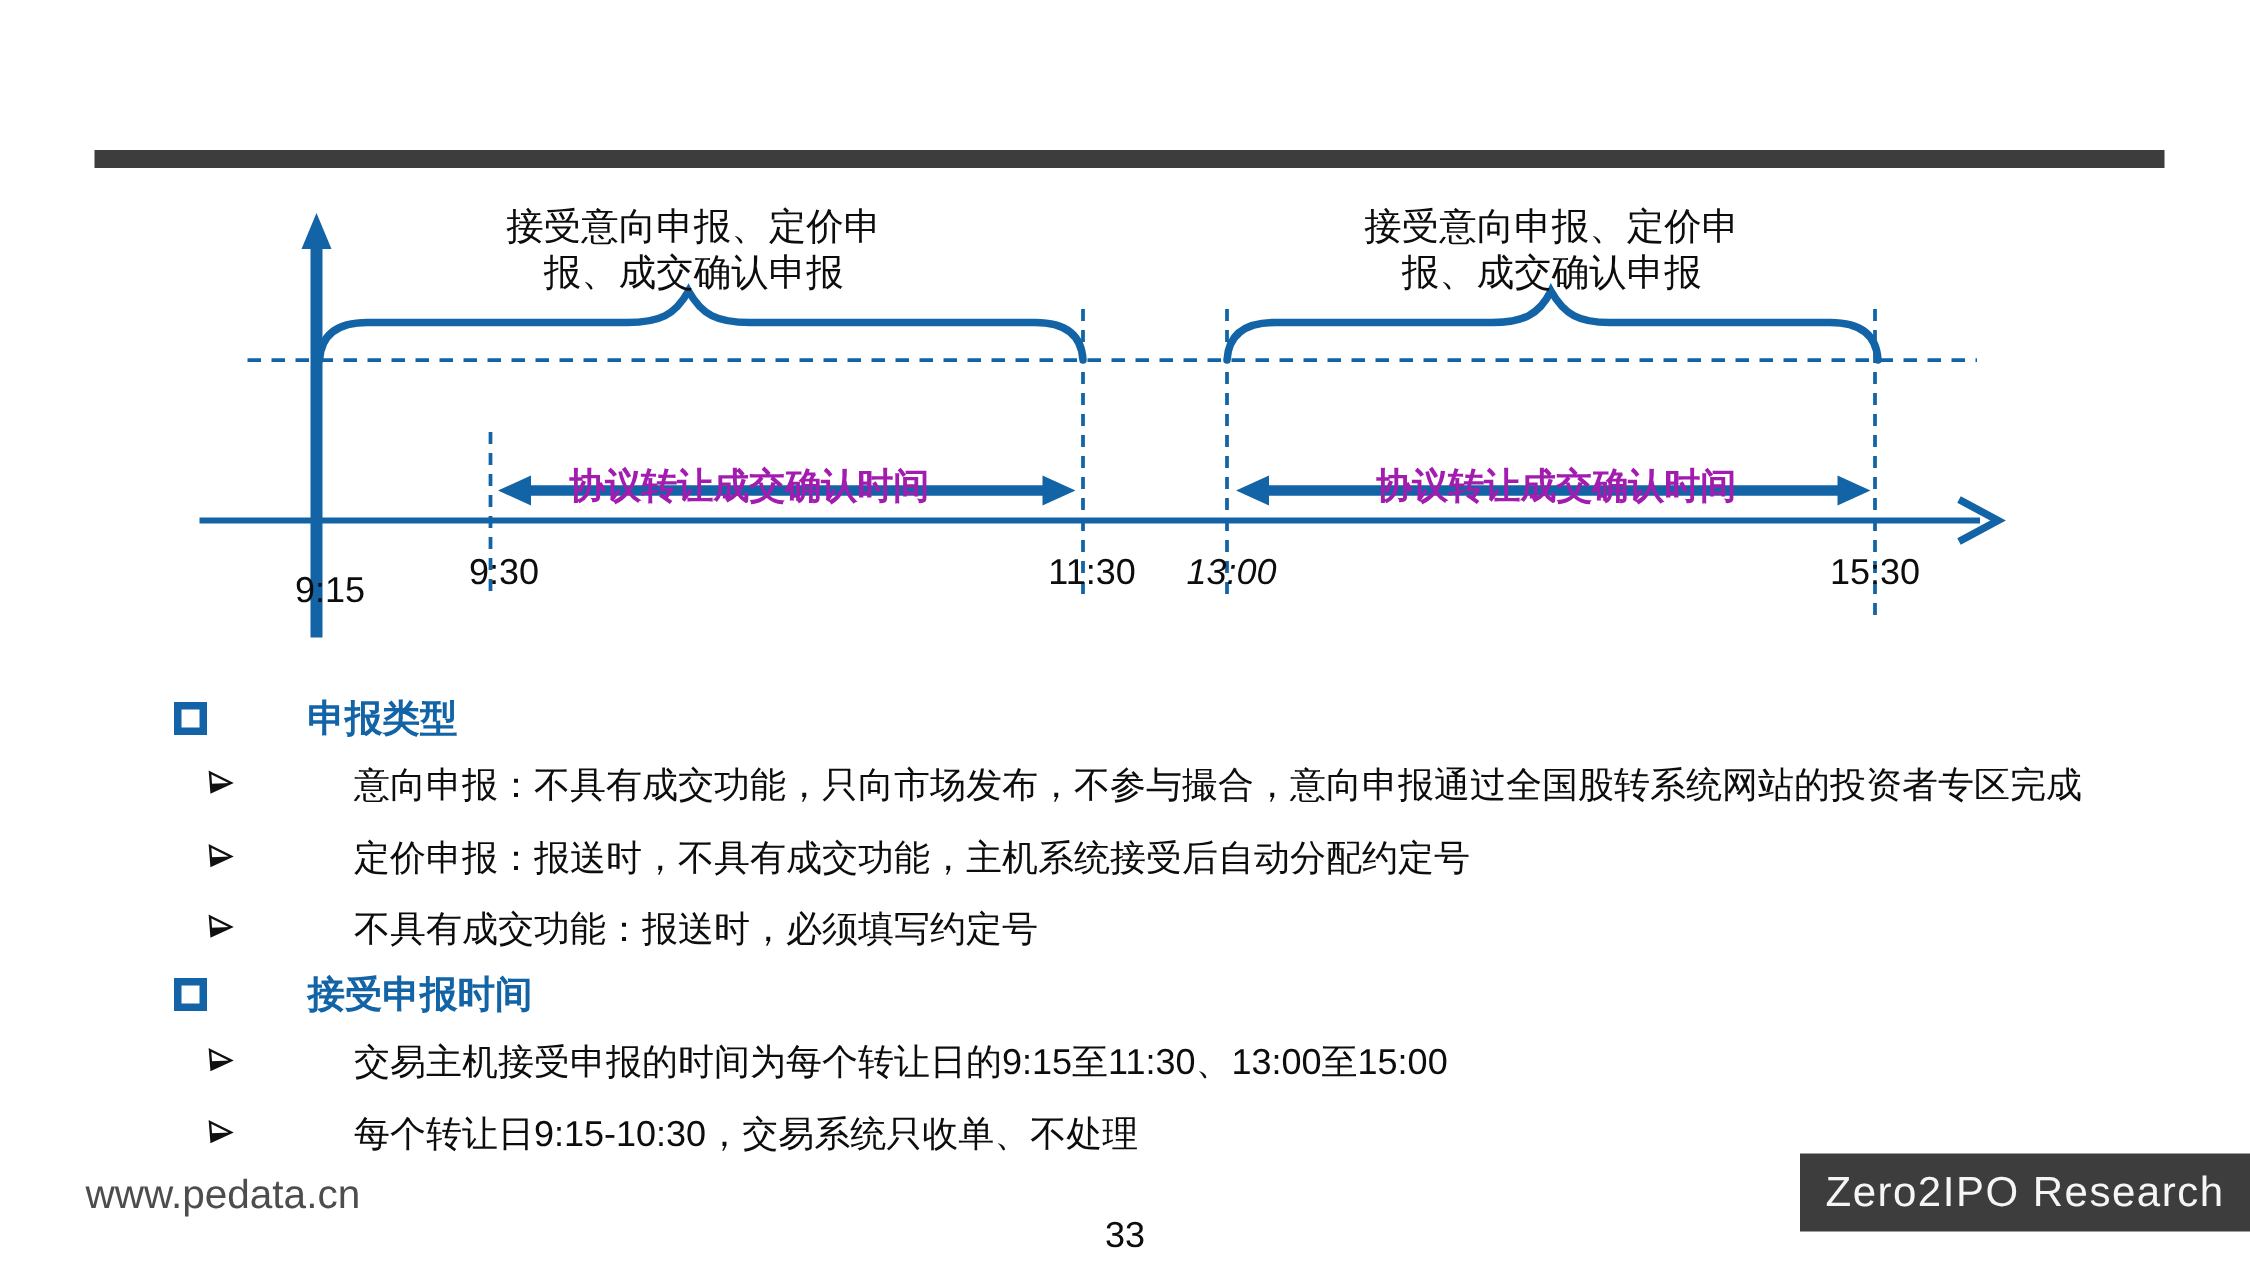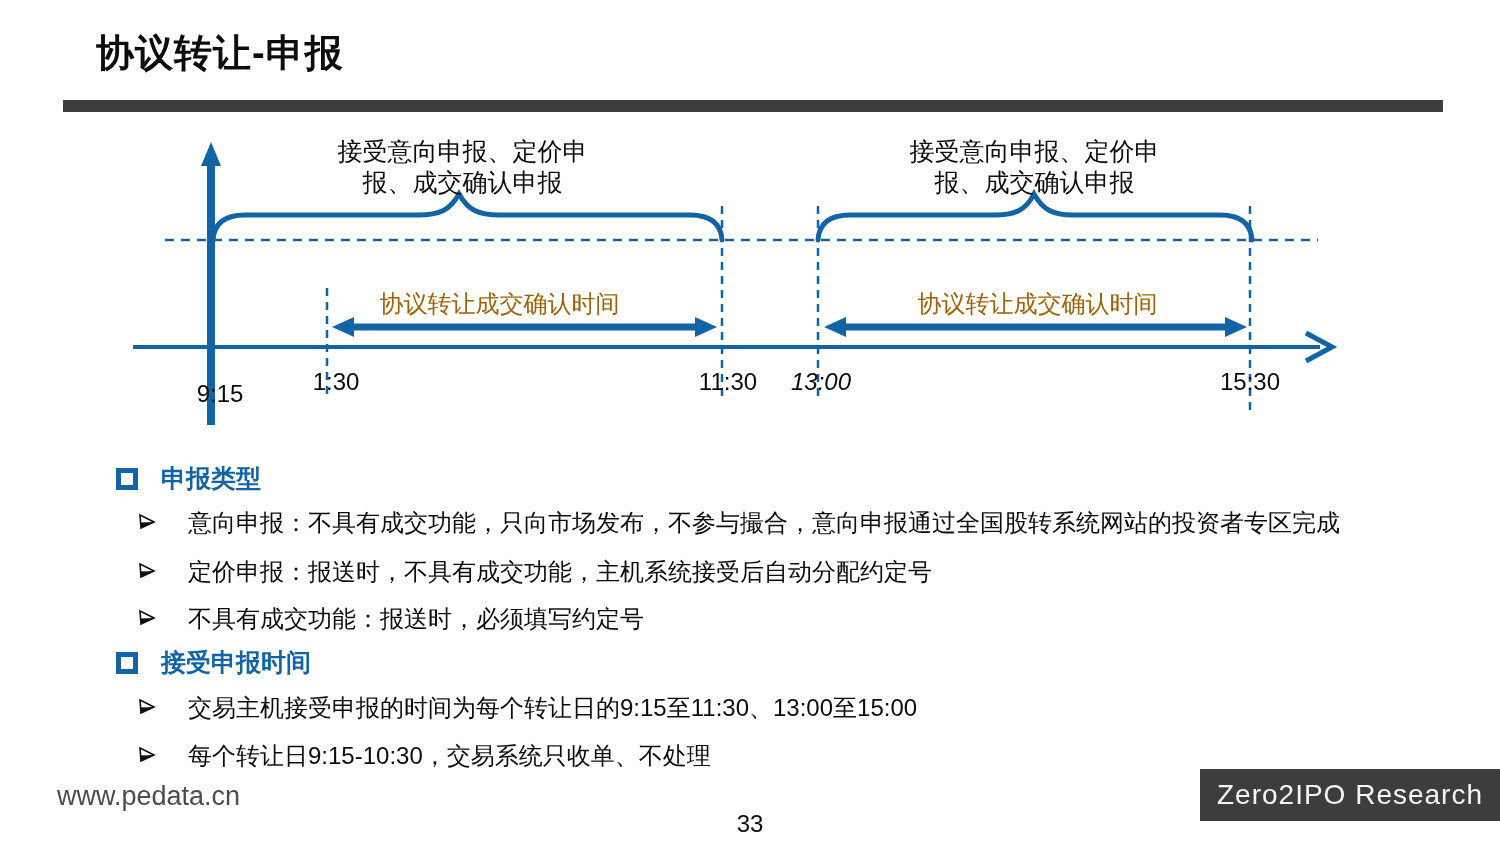--- a/index.html
+++ b/index.html
@@ -9,51 +9,50 @@
   }
   .title { position:absolute; left:96px; top:28px; font-size:38px; font-weight:bold; color:#0d0d0d; letter-spacing:1px; }
   .title-bar { position:absolute; left:63px; top:100px; width:1380px; height:12px; background:#3d3d3d; }
 
   .diagram-svg { position:absolute; left:0; top:120px; width:1500px; height:310px; }
 
   .brace-label { position:absolute; top:136px; width:305px; text-align:center; font-size:25px; line-height:31px; color:#0d0d0d; }
   .brace-label.left { left:310px; }
   .brace-label.right { left:882px; }
 
-  .arrow-label { position:absolute; top:288px; width:305px; text-align:center; font-size:24px; font-weight:normal; color:#a16207; }
+  .arrow-label { position:absolute; top:308px; width:305px; text-align:center; font-size:24px; font-weight:bold; color:#a21caf; }
   .arrow-label.left { left:347px; }
   .arrow-label.right { left:885px; }
 
   .tick { position:absolute; top:368px; width:90px; text-align:center; font-size:24px; color:#0d0d0d; }
   .tick.t0 { left:175px;margin-top:12px; } .tick.t1 { left:291px; } .tick.t2 { left:683px; }
   .tick.t3 { left:776px;font-style:italic; } .tick.t4 { left:1205px; }
 
-  .sec-heading { position:absolute; left:116px; display:flex; align-items:center; }
+  .sec-heading { position:absolute; left:116px; display:flex; align-items:center;gap:44px; }
   .sec-heading.h0 { top:462px; } .sec-heading.h1 { top:646px; }
   .sq { width:12px; height:12px; border:5px solid #1264a6; background:#fff; margin-right:23px; }
   .sec-heading-text { font-size:25px; font-weight:bold; color:#1264a6; }
 
-  .item { position:absolute; left:138px; display:flex; align-items:flex-start; }
+  .item { position:absolute; left:138px; display:flex; align-items:flex-start;gap:48px; }
   .item.i0 { top:507px; } .item.i1 { top:556px; } .item.i2 { top:603px; }
   .item.i3 { top:692px; } .item.i4 { top:740px; }
   .item-bullet { width:18px; height:18px; margin-top:6px; flex:0 0 auto; }
   .item-text { margin-left:32px; font-size:24px; color:#0d0d0d; white-space:nowrap; }
 
   .footer-url { position:absolute; left:57px; top:781px; font-size:27px; color:#4d4d4d; }
   .page-num { position:absolute; left:705px; top:810px; width:90px; text-align:center; font-size:24px; color:#0d0d0d; }
   .brand-box { position:absolute; left:1200px; top:769px; width:300px; height:52px; background:#3d3d3d;
                display:flex; align-items:center; justify-content:center; }
   .brand-text { color:#f5f5f5; font-size:28px; letter-spacing:1px; font-weight:normal; }
 </style>
 </head>
 <body>
 
 <div class="slide">
 
-  <div class="title">协议转让-申报</div>
   <div class="title-bar"></div>
 
   <svg class="diagram-svg" viewBox="0 0 1500 310">
 
     <line x1="211" y1="42" x2="211" y2="305" stroke="#1264a6" stroke-width="8"></line>
     <polygon points="211,22 201,46 221,46" fill="#1264a6"></polygon>
 
     <line x1="133" y1="227" x2="1320" y2="227" stroke="#1264a6" stroke-width="4"></line>
     <polyline points="1306,213 1332,227 1306,241" stroke="#1264a6" stroke-width="5" fill="none"></polyline>
 
@@ -83,21 +82,21 @@
   </div>
   <div class="brace-label right">
     <div>接受意向申报、定价申</div>
     <div>报、成交确认申报</div>
   </div>
 
   <div class="arrow-label left">协议转让成交确认时间</div>
   <div class="arrow-label right">协议转让成交确认时间</div>
 
   <div class="tick t0">9:15</div>
-  <div class="tick t1">1:30</div>
+  <div class="tick t1">9:30</div>
   <div class="tick t2">11:30</div>
   <div class="tick t3">13:00</div>
   <div class="tick t4">15:30</div>
 
   <div class="sec-heading h0">
     <div class="sq"></div>
     <div class="sec-heading-text">申报类型</div>
   </div>
 
   <div class="item i0">

